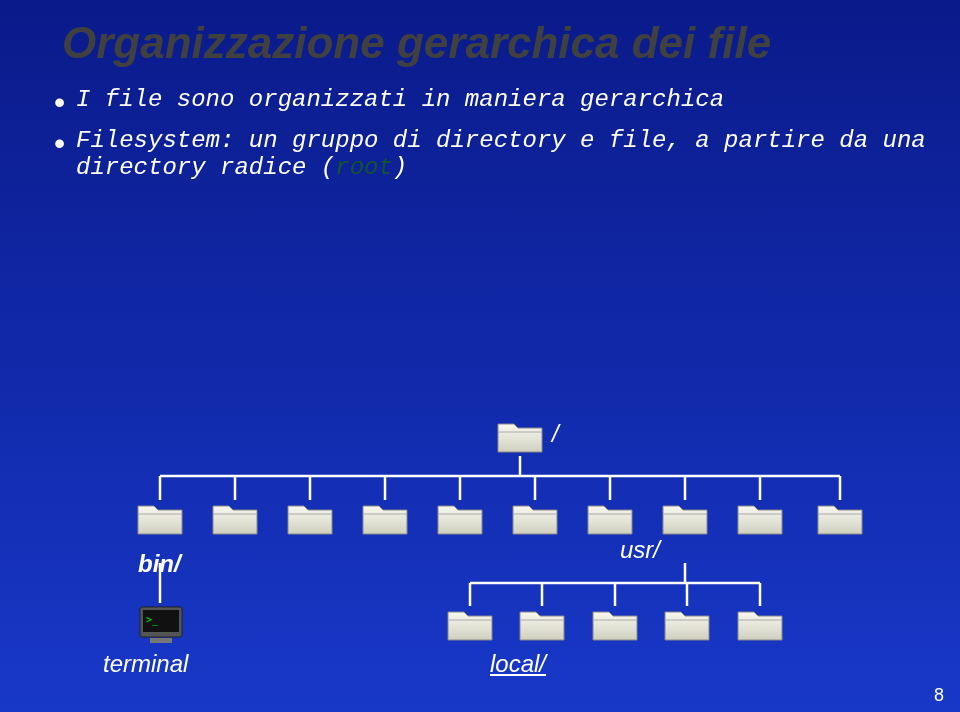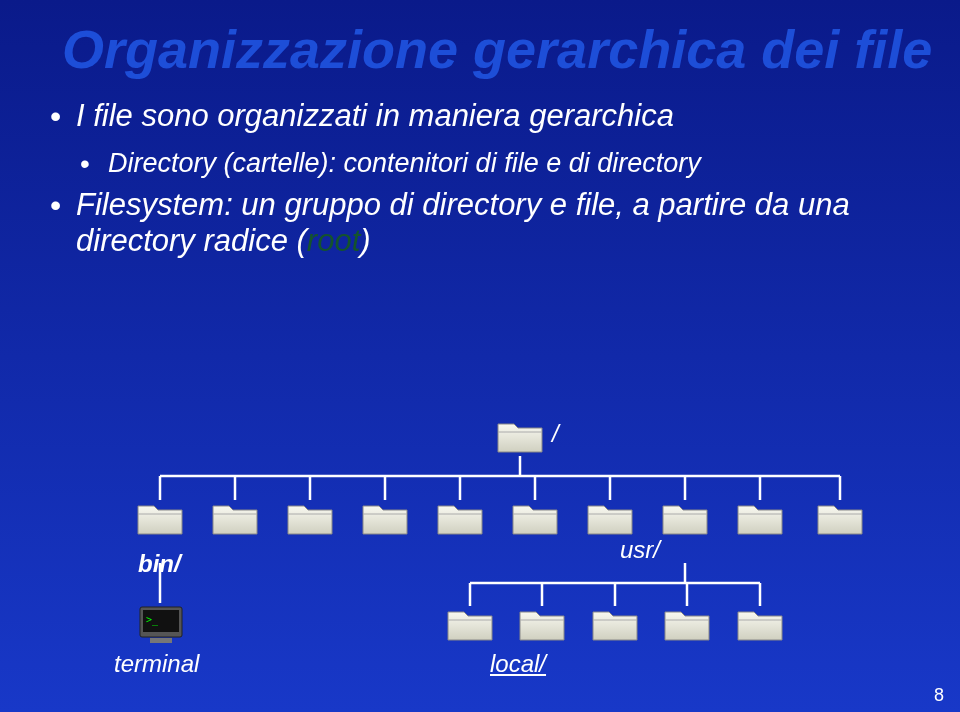--- a/index.html
+++ b/index.html
@@ -5,36 +5,37 @@
   * { margin: 0; padding: 0; box-sizing: border-box; }
   body {
     width: 960px;
     height: 712px;
     background: linear-gradient(to bottom, #0a1a8a 0%, #1838c8 100%);
     font-family: Arial, Helvetica, sans-serif;
     position: relative;
     overflow: hidden;
   }
   .title {
-    color: #1d4ed8;
-    font-size: 54px;
+    color: #404040;
+    font-size: 44px;
     font-weight: bold;
     font-style: italic;
     padding: 18px 0 0 62px;
   }
   .bullets {
     padding: 18px 0 0 50px;
     color: #fff;
   }
   .bullet-1 {
-    font-size: 31px;
+    font-size: 24px;
     font-style: italic;
     margin-bottom: 14px;
     position: relative;
     padding-left: 26px;
+    font-family: Liberation Mono, monospace;
   }
   .bullet-1::before {
     content: "•";
     position: absolute;
     left: 0;
     top: 0;
     font-style: normal;
     font-size: 32px;
   }
   .bullet-2 {
@@ -78,21 +79,20 @@
 </style>
 </head>
 <body>
 
 <div class="title">Organizzazione gerarchica dei file</div>
 
 <div class="bullets">
   <div class="bullet-1">
     <span>I file sono organizzati in maniera gerarchica</span><br>
   </div>
-  <div class="bullet-2">Directory (cartelle): contenitori di file e di directory</div>
   <div class="bullet-1">
     <span>Filesystem: un gruppo di directory e file, a partire da una directory radice (</span><span class="accent">root</span><span>)</span>
   </div>
 </div>
 
 <div class="diagram">
   <svg width="840" height="275">
     <defs>
       <linearGradient id="fgrad" x1="0" y1="0" x2="0" y2="1">
         <stop offset="0%" stop-color="#f8f8f0"></stop>
@@ -153,17 +153,17 @@
     <use href="#folder" x="386" y="188"></use>
     <use href="#folder" x="458" y="188"></use>
     <use href="#folder" x="531" y="188"></use>
     <use href="#folder" x="603" y="188"></use>
     <use href="#folder" x="676" y="188"></use>
   </svg>
 
   <div class="label" style="left:492px; top:2px;">/</div>
   <div class="label" style="left:78px; top:132px;font-weight:bold;">bin/</div>
   <div class="label" style="left:560px; top:118px;">usr/</div>
-  <div class="label" style="left:54px; top:232px;">terminal</div>
+  <div class="label" style="left:43px; top:232px;">terminal</div>
   <div class="label" style="left:430px; top:232px;text-decoration:underline;">local/</div>
 </div>
 
 <div class="slidenum">8</div>
 
 </body></html>

